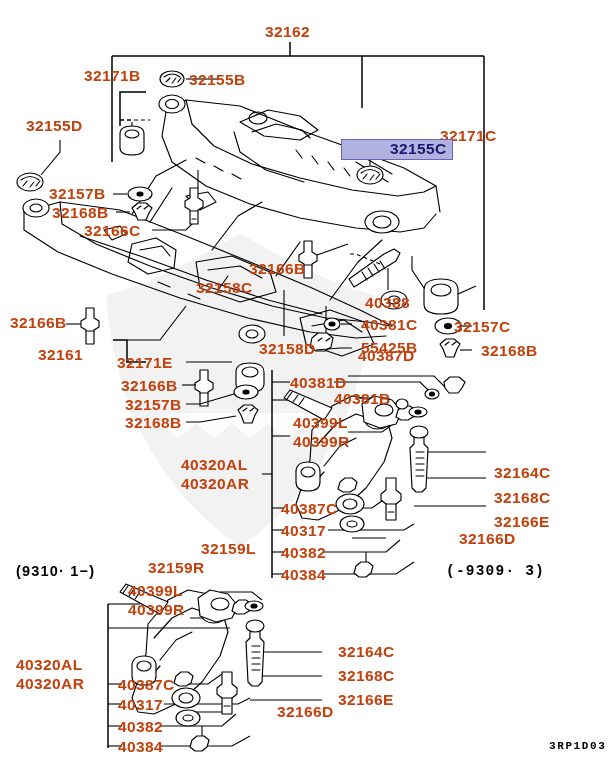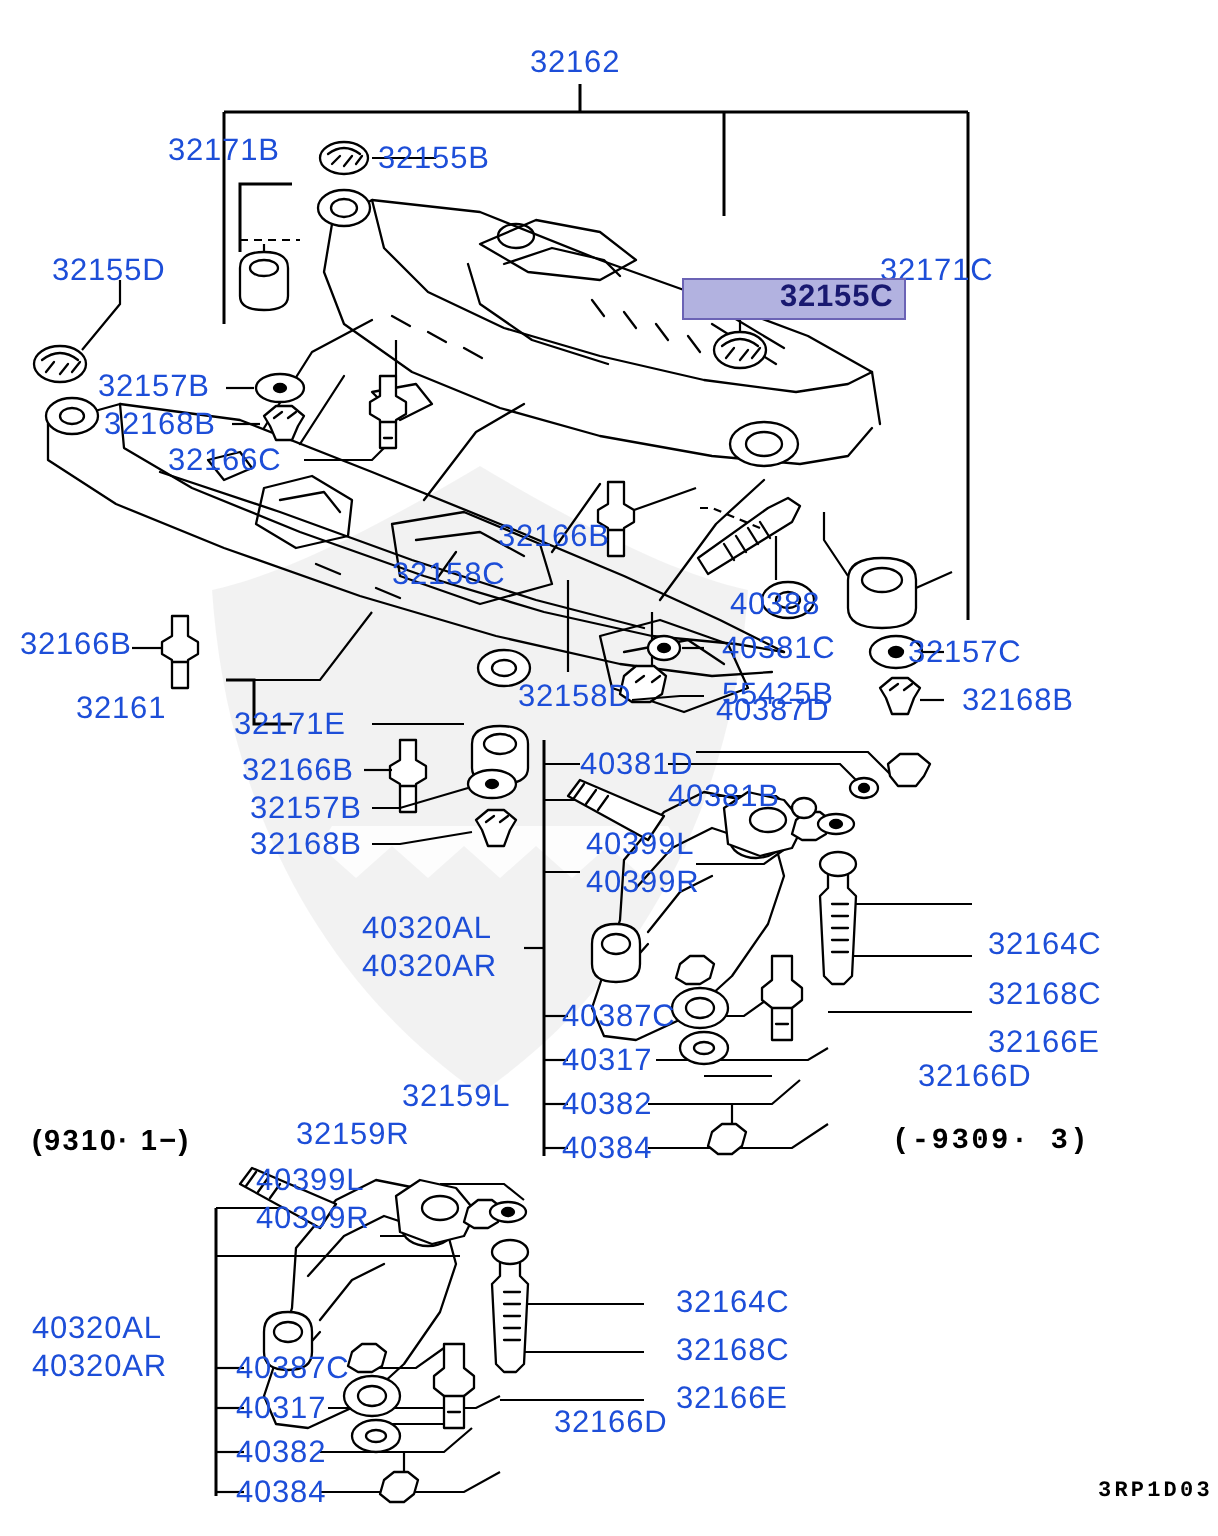--- a/index.html
+++ b/index.html
@@ -19,23 +19,23 @@
     position:absolute;
     left:90px; top:225px;
     width:300px; height:330px;
     opacity:0.10;
     pointer-events:none;
   }
   
   .lbl{
     position:absolute;
     font-size:15.5px;
-    font-weight:normal;
+    font-weight:bold;
     letter-spacing:0.4px;
-    color:#1d4ed8;
+    color:#c2410c;
     white-space:nowrap;
     line-height:1;
   }
   .date{
     position:absolute;
     font-size:14.5px;
     font-weight:bold;
     letter-spacing:1.2px;
     color:#000;
     white-space:nowrap;
@@ -413,21 +413,21 @@
       <ellipse class="ptf" cx="254" cy="606" rx="3" ry="2"></ellipse>
       <path class="ptw" d="M192 740 l5 -4 l7 0 l5 4 l-2 7 l-5 4 l-7 0 l-5 -4 Z"></path>
       <path class="ln" d="M202 736 L202 726"></path>
     </g>
   </svg>
 
   <div class="lbl" style="left:265px;top:24px;">32162</div>
   <div class="lbl" style="left:84px;top:68px;">32171B</div>
   <div class="lbl" style="left:189px;top:72px;">32155B</div>
   <div class="lbl" style="left:440px;top:92px;margin-top:36px;">32171C</div>
-  <div class="lbl" style="left:26px;top:128px;">32155D</div>
+  <div class="lbl" style="left:26px;top:118px;">32155D</div>
 
   <div class="hl" style="left:341px;top:139px;padding-left:48px;">32155C</div>
 
   <div class="lbl" style="left:49px;top:186px;">32157B</div>
   <div class="lbl" style="left:52px;top:205px;">32168B</div>
   <div class="lbl" style="left:84px;top:223px;">32166C</div>
   <div class="lbl" style="left:249px;top:261px;">32166B</div>
   <div class="lbl" style="left:196px;top:280px;">32158C</div>
   <div class="lbl" style="left:10px;top:315px;">32166B</div>
   <div class="lbl" style="left:38px;top:347px;">32161</div>

